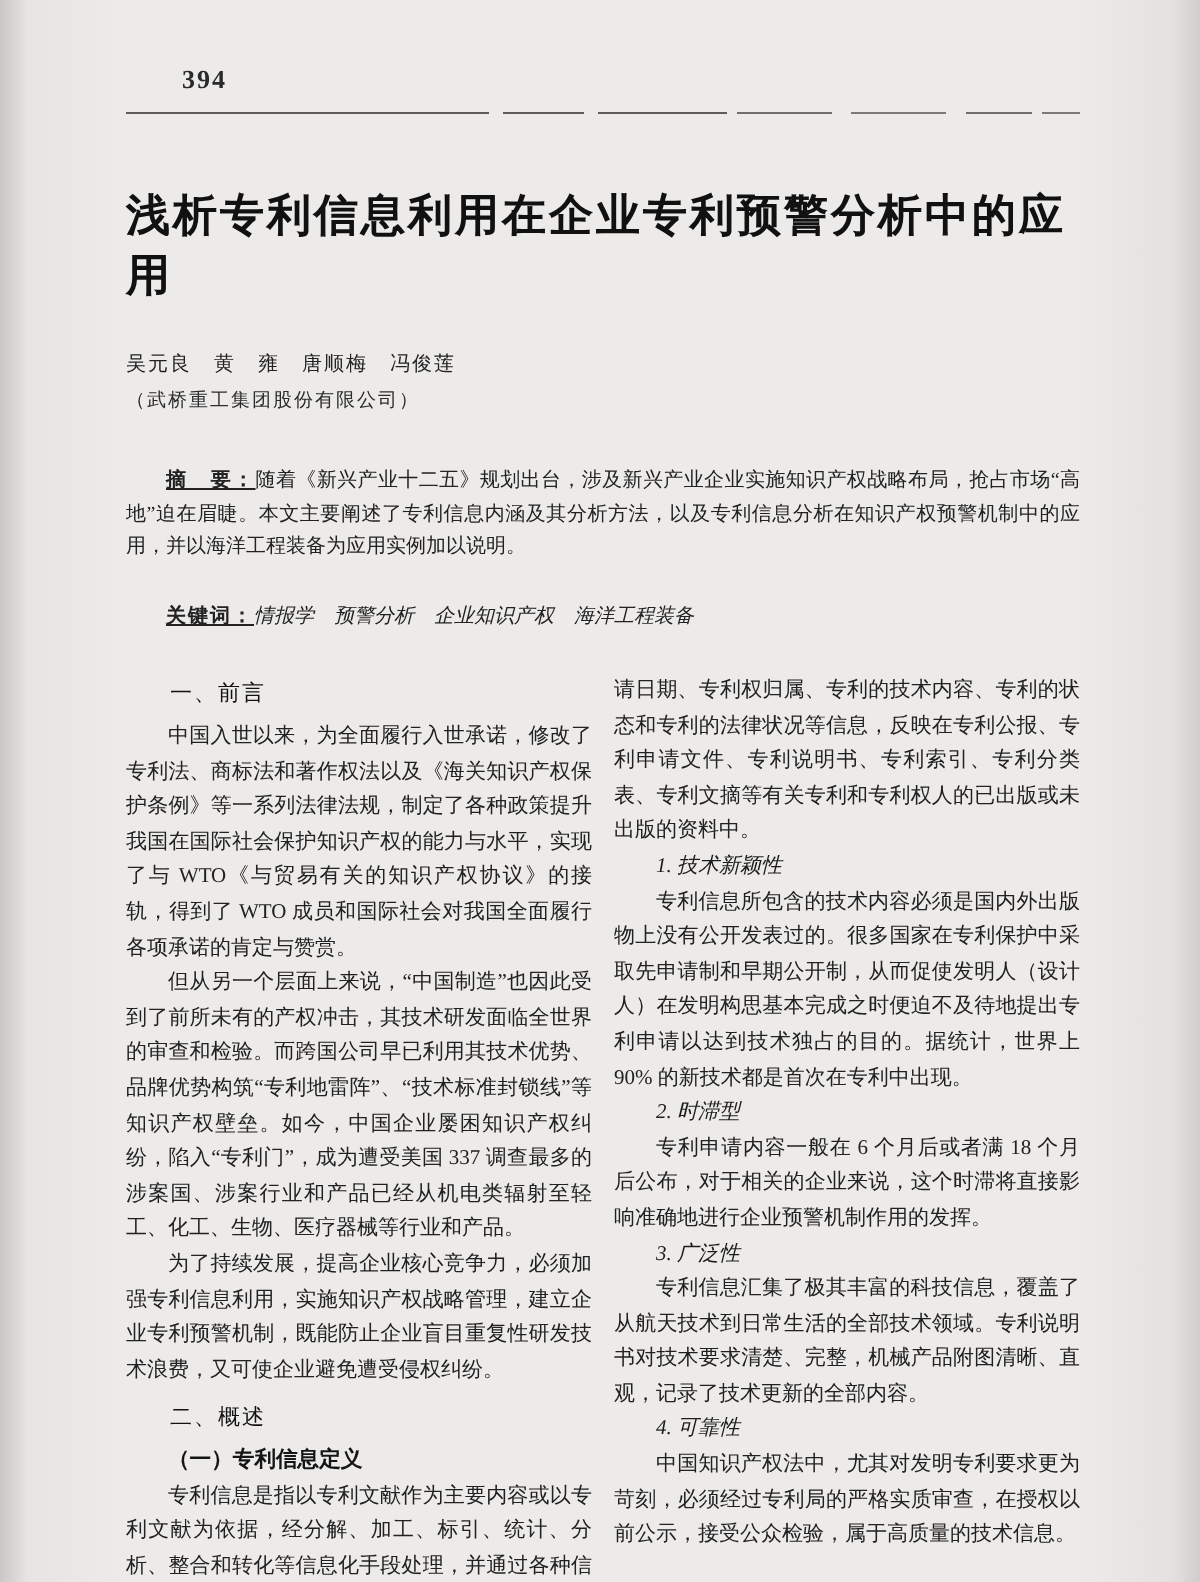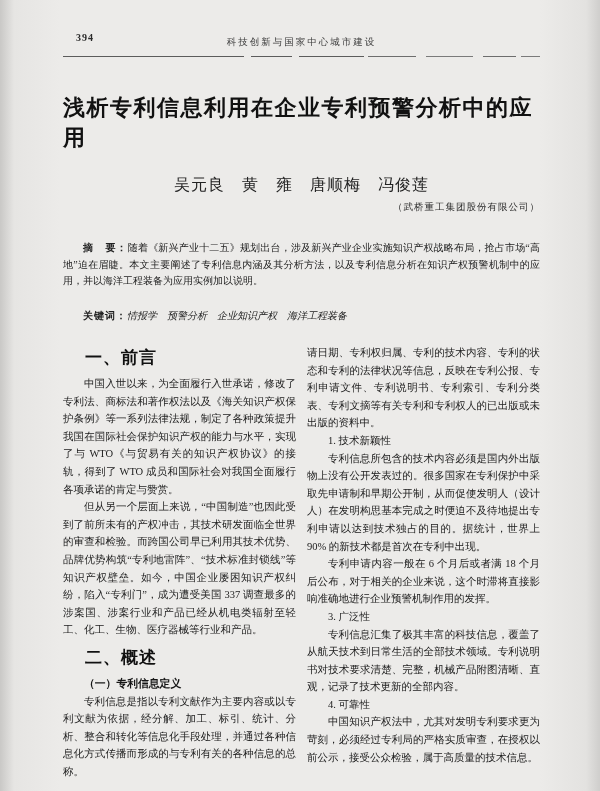--- a/index.html
+++ b/index.html
@@ -15,22 +15,22 @@
     color:#1f1f1f;
     background:
       linear-gradient(90deg,#c9c8c6 0px,#e6e5e3 14px,#ecebe9 60px,#ecebe9 540px,#e3e2e0 586px,#cfcecc 600px),
       #e9e8e6;
   }
   .content{padding:30px 60px 0 63px;}
 
   
   .header-row{position:relative;height:24px;}
   .page-number{
-    position:absolute;left:13px;top:2px;
-    font-size:10px;font-weight:bold;letter-spacing:1px;color:#2a2a2a;
+    position:absolute;left:28px;top:2px;
+    font-size:13px;font-weight:bold;letter-spacing:1px;color:#2a2a2a;
   }
   .running-head{
     position:absolute;left:0;right:0;top:6px;
     text-align:center;font-size:9.5px;letter-spacing:2px;color:#3c3c3c;
   }
   .header-rule{
     height:1px;margin-top:2px;
     background:linear-gradient(90deg,
       #5c5c5c 0 38%,transparent 38% 39.5%,
       #5c5c5c 39.5% 48%,transparent 48% 49.5%,
@@ -42,106 +42,107 @@
   }
 
   
   .article-title{
     margin-top:36px;
     text-align:left;
     font-family:"Liberation Sans","DejaVu Sans",sans-serif;
     font-weight:bold;font-size:22px;letter-spacing:1.5px;color:#111;
   }
   .authors{
-    margin-top:22px;text-align:center;
-    font-size:16px;letter-spacing:1px;color:#222;
+    margin-top:22px;
+    font-size:10px;letter-spacing:1px;color:#222;
   }
   .affiliation{
-    margin-top:5px;text-align:right;
+    margin-top:5px;text-align:left;
     font-size:9.5px;letter-spacing:1px;color:#2c2c2c;font-family:Liberation Mono, monospace;
   }
 
   
   .abstract{
     margin-top:26px;
     font-size:10px;line-height:16.5px;
     text-align:justify;text-indent:2em;color:#222;
   }
   .abstract .label,.keywords .label{
     font-family:"Liberation Sans","DejaVu Sans",sans-serif;
-    font-weight:bold;letter-spacing:1px;
+    font-weight:bold;letter-spacing:1px;text-decoration:underline;
   }
   .keywords{
     margin-top:18px;
     font-size:10px;line-height:16.5px;
     text-indent:2em;color:#222;font-style:italic;
   }
   .keywords .label{font-style:normal;}
 
   
   .columns{display:flex;gap:11px;margin-top:20px;}
   .col{flex:1;min-width:0;}
   .col p{
     margin:0;
     font-size:10.5px;line-height:17.6px;
     text-align:justify;text-indent:2em;color:#212121;
   }
   .col p.no-indent{text-indent:0;}
   .section-heading{
     margin:7px 0 6px 0;padding-left:22px;
     font-family:"Liberation Sans","DejaVu Sans",sans-serif;
-    font-weight:bold;font-size:17px;letter-spacing:1px;color:#111;
+    font-weight:normal;font-size:11px;letter-spacing:1px;color:#111;
   }
   .section-heading.first{margin-top:2px;}
   .sub-heading{
     margin:1px 0 0 0;padding-left:21px;
     font-family:"Liberation Sans","DejaVu Sans",sans-serif;
     font-weight:bold;font-size:10.8px;color:#151515;
     line-height:17.6px;
   }
   .item-heading{
     margin:0;padding-left:21px;
-    font-size:10.5px;line-height:17.6px;color:#1c1c1c;
+    font-size:10.5px;line-height:17.6px;font-style:italic;color:#1c1c1c;
   }
 </style>
 </head>
 <body>
 
 <div class="page">
   <div class="content">
 
     <div class="header-row">
       <span class="page-number">394</span>
-      <span class="running-head">科技创新与国家中心城市建设</span>
     </div>
     <div class="header-rule"></div>
 
     <h1 class="article-title">浅析专利信息利用在企业专利预警分析中的应用</h1>
     <div class="authors">吴元良　黄　雍　唐顺梅　冯俊莲</div>
     <div class="affiliation">（武桥重工集团股份有限公司）</div>
 
     <p class="abstract"><span class="label">摘　要：</span><span>随着《新兴产业十二五》规划出台，涉及新兴产业企业实施知识产权战略布局，抢占市场“高地”迫在眉睫。本文主要阐述了专利信息内涵及其分析方法，以及专利信息分析在知识产权预警机制中的应用，并以海洋工程装备为应用实例加以说明。</span></p>
     <p class="keywords"><span class="label">关键词：</span><span>情报学　预警分析　企业知识产权　海洋工程装备</span></p>
 
     <div class="columns">
 
       <div class="col">
         <div class="section-heading first">一、前言</div>
         <p>中国入世以来，为全面履行入世承诺，修改了专利法、商标法和著作权法以及《海关知识产权保护条例》等一系列法律法规，制定了各种政策提升我国在国际社会保护知识产权的能力与水平，实现了与 WTO《与贸易有关的知识产权协议》的接轨，得到了 WTO 成员和国际社会对我国全面履行各项承诺的肯定与赞赏。</p>
         <p>但从另一个层面上来说，“中国制造”也因此受到了前所未有的产权冲击，其技术研发面临全世界的审查和检验。而跨国公司早已利用其技术优势、品牌优势构筑“专利地雷阵”、“技术标准封锁线”等知识产权壁垒。如今，中国企业屡困知识产权纠纷，陷入“专利门”，成为遭受美国 337 调查最多的涉案国、涉案行业和产品已经从机电类辐射至轻工、化工、生物、医疗器械等行业和产品。</p>
+        <p>为了持续发展，提高企业核心竞争力，必须加强专利信息利用，实施知识产权战略管理，建立企业专利预警机制，既能防止企业盲目重复性研发技术浪费，又可使企业避免遭受侵权纠纷。</p>
         <div class="section-heading">二、概述</div>
         <div class="sub-heading">（一）专利信息定义</div>
         <p>专利信息是指以专利文献作为主要内容或以专利文献为依据，经分解、加工、标引、统计、分析、整合和转化等信息化手段处理，并通过各种信息化方式传播而形成的与专利有关的各种信息的总称。</p>
 
       </div>
 
       <div class="col">
         <p class="no-indent">请日期、专利权归属、专利的技术内容、专利的状态和专利的法律状况等信息，反映在专利公报、专利申请文件、专利说明书、专利索引、专利分类表、专利文摘等有关专利和专利权人的已出版或未出版的资料中。</p>
         <div class="item-heading">1. 技术新颖性</div>
         <p>专利信息所包含的技术内容必须是国内外出版物上没有公开发表过的。很多国家在专利保护中采取先申请制和早期公开制，从而促使发明人（设计人）在发明构思基本完成之时便迫不及待地提出专利申请以达到技术独占的目的。据统计，世界上 90% 的新技术都是首次在专利中出现。</p>
+        <div class="item-heading">2. 时滞型</div>
         <p>专利申请内容一般在 6 个月后或者满 18 个月后公布，对于相关的企业来说，这个时滞将直接影响准确地进行企业预警机制作用的发挥。</p>
         <div class="item-heading">3. 广泛性</div>
         <p>专利信息汇集了极其丰富的科技信息，覆盖了从航天技术到日常生活的全部技术领域。专利说明书对技术要求清楚、完整，机械产品附图清晰、直观，记录了技术更新的全部内容。</p>
         <div class="item-heading">4. 可靠性</div>
         <p>中国知识产权法中，尤其对发明专利要求更为苛刻，必须经过专利局的严格实质审查，在授权以前公示，接受公众检验，属于高质量的技术信息。</p>
 
       </div>
 
     </div>
   </div>

